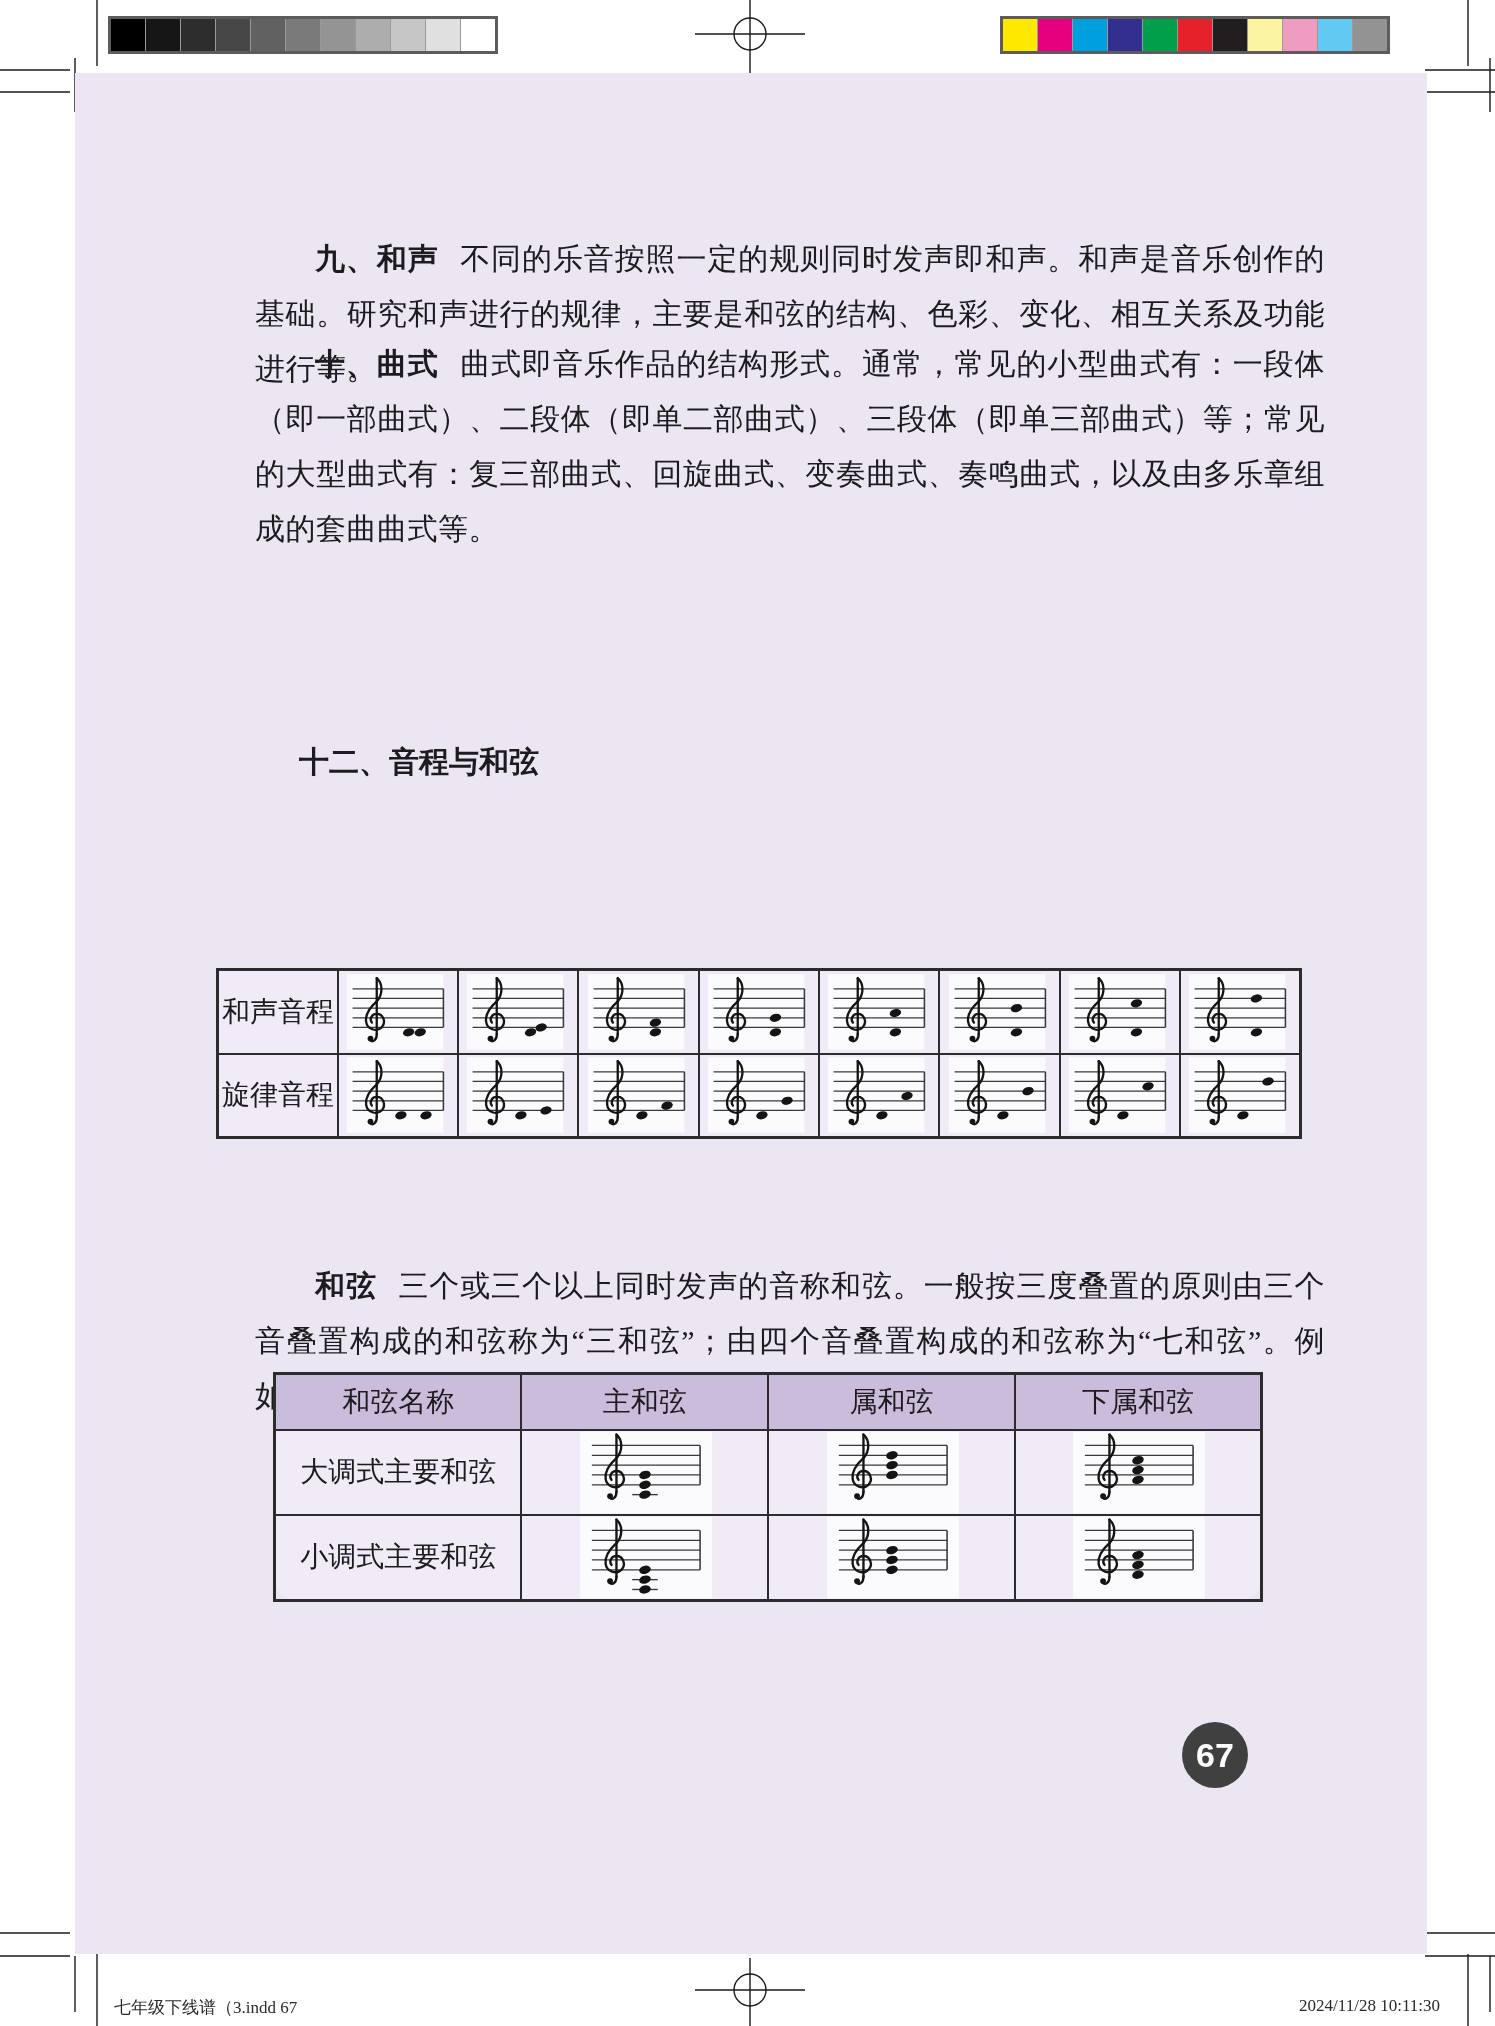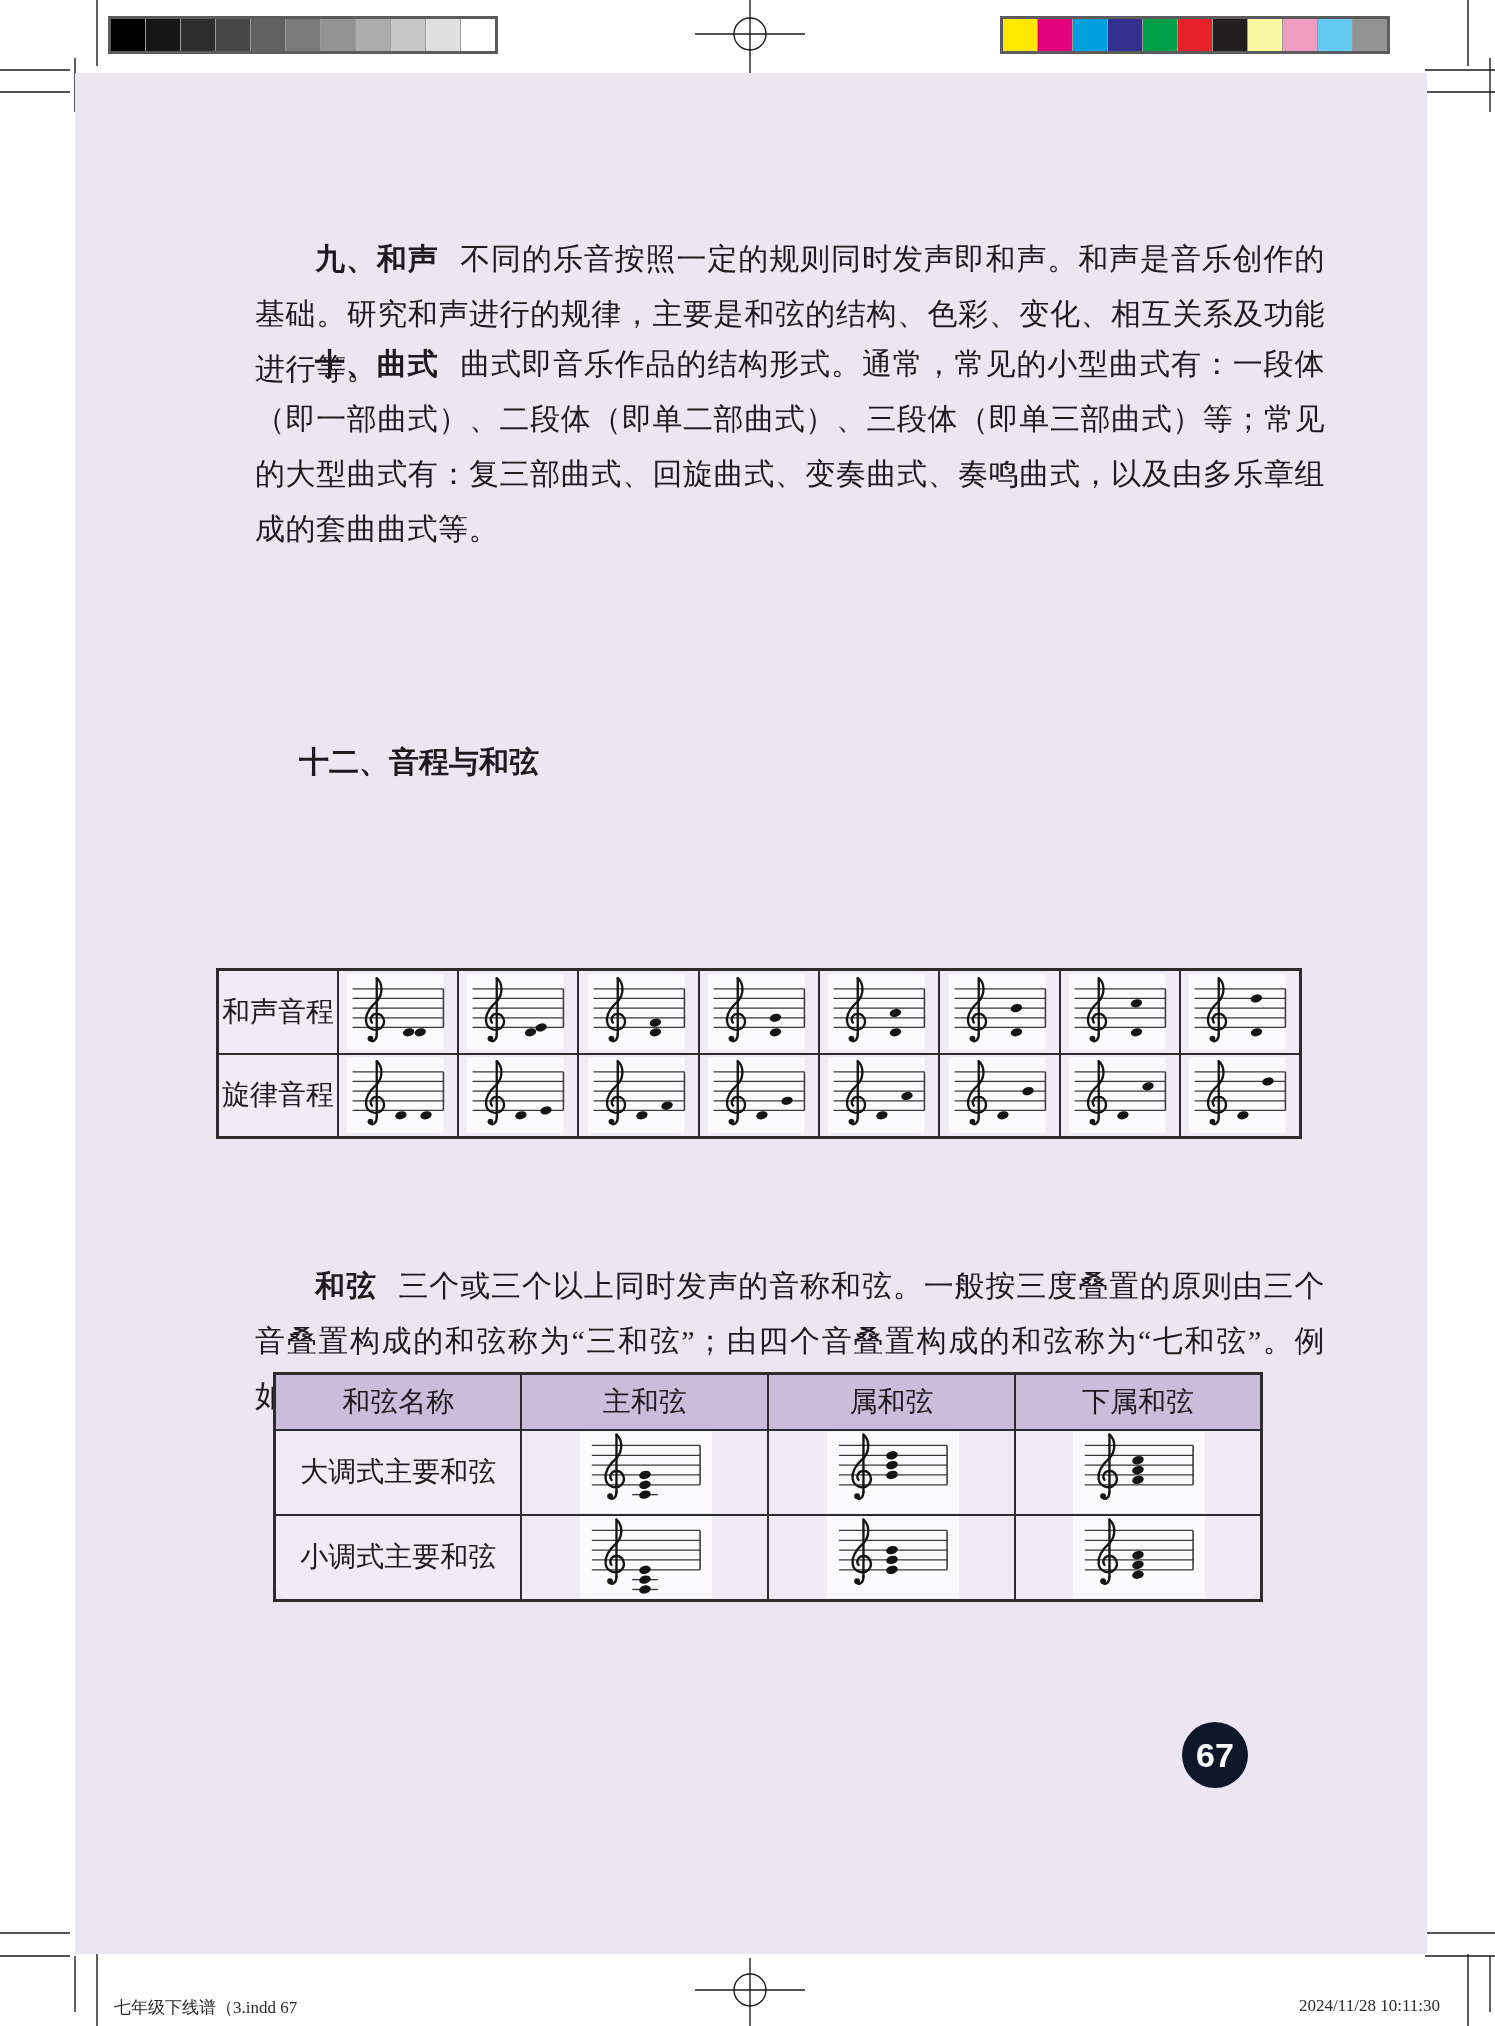--- a/index.html
+++ b/index.html
@@ -29,21 +29,21 @@
   table.sheet th{background:#cabddb;}
   #interval-table{left:141px;top:895px;width:1086px;}
   #interval-table tr.head{height:58px;}
   #interval-table tr.data{height:84px;}
   #chord-table{left:198px;top:1299px;width:990px;border-radius:27px;}
   #chord-table tr.head{height:56px;}
   #chord-table tr.data{height:85px;}
   td.stave-cell svg{display:block;margin:0 auto;}
   
   .page-badge{position:absolute;left:1107px;top:1649px;width:66px;height:66px;border-radius:50%;
-      background:#0f172a;color:#ffffff;font-family:"Liberation Sans", sans-serif;
+      background:#404040;color:#ffffff;font-family:"Liberation Sans", sans-serif;
       font-size:34px;font-weight:bold;display:flex;align-items:center;justify-content:center;}
   
   .footer-text{position:absolute;font-size:17px;color:#2a2a2a;font-family:"Liberation Serif", serif;}
   #footer-left{left:114px;top:1996px;}
   #footer-right{right:55px;top:1996px;}
 </style>
 </head>
 <body>
 
 <div class="canvas">

